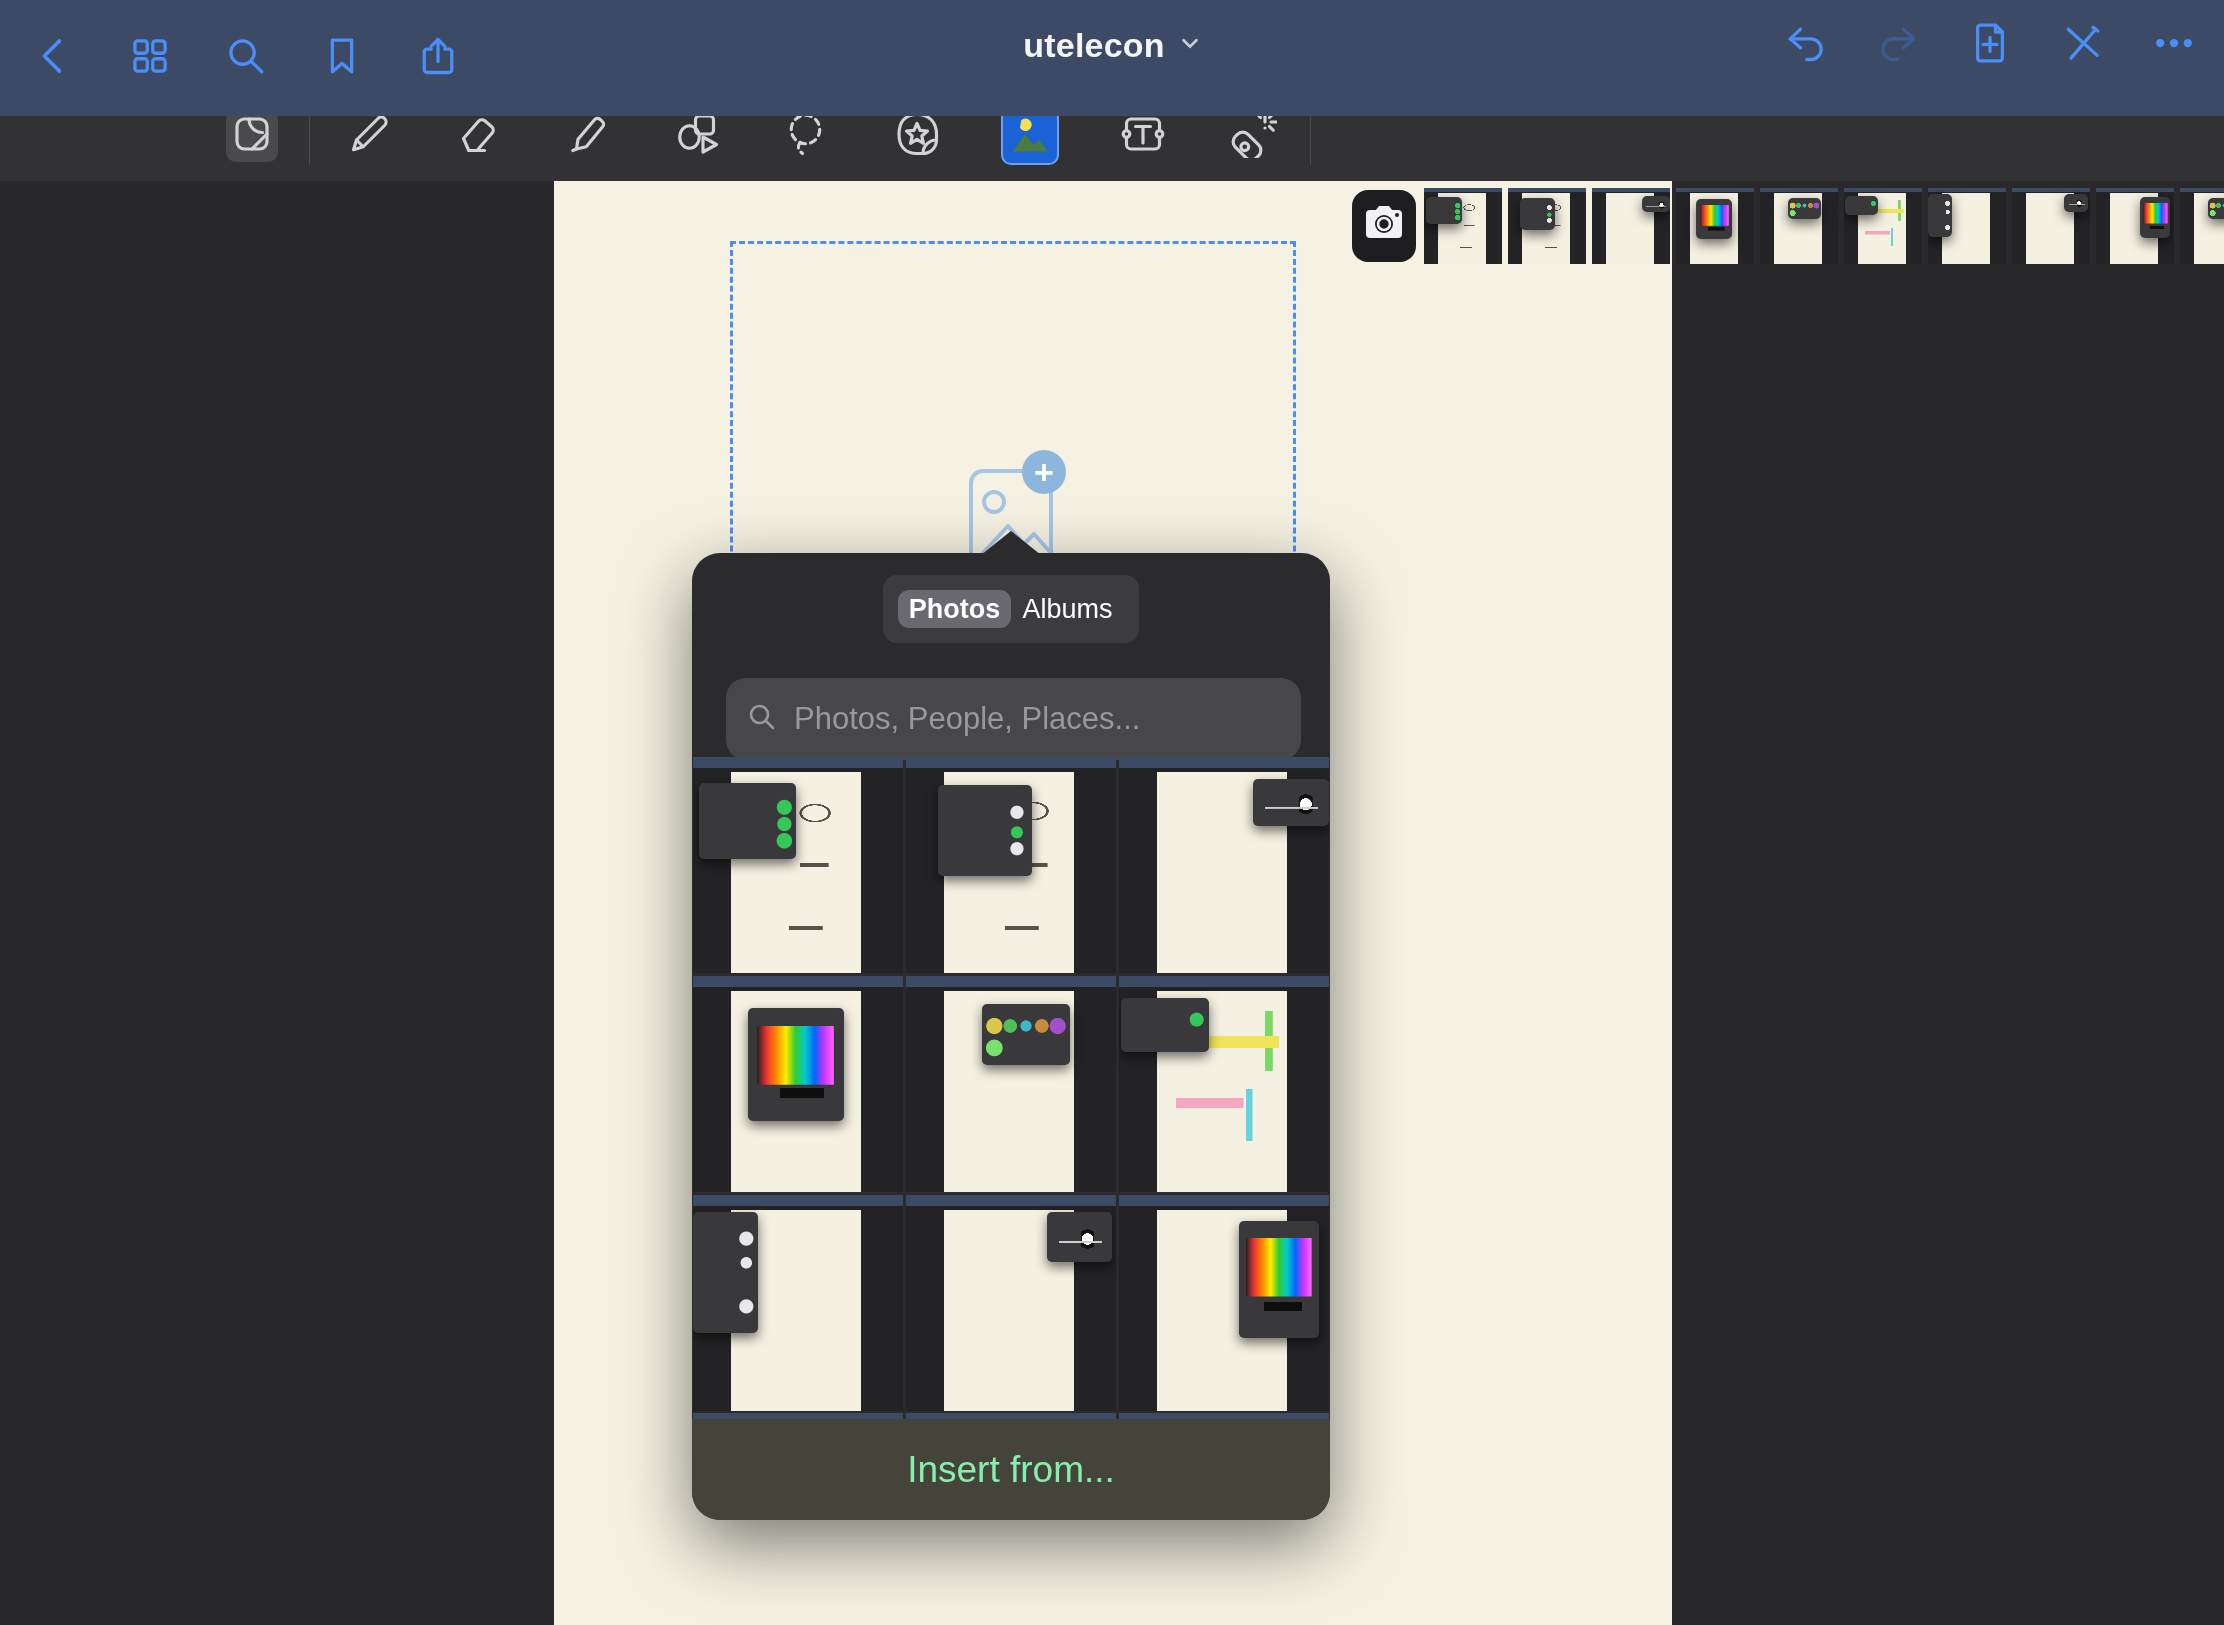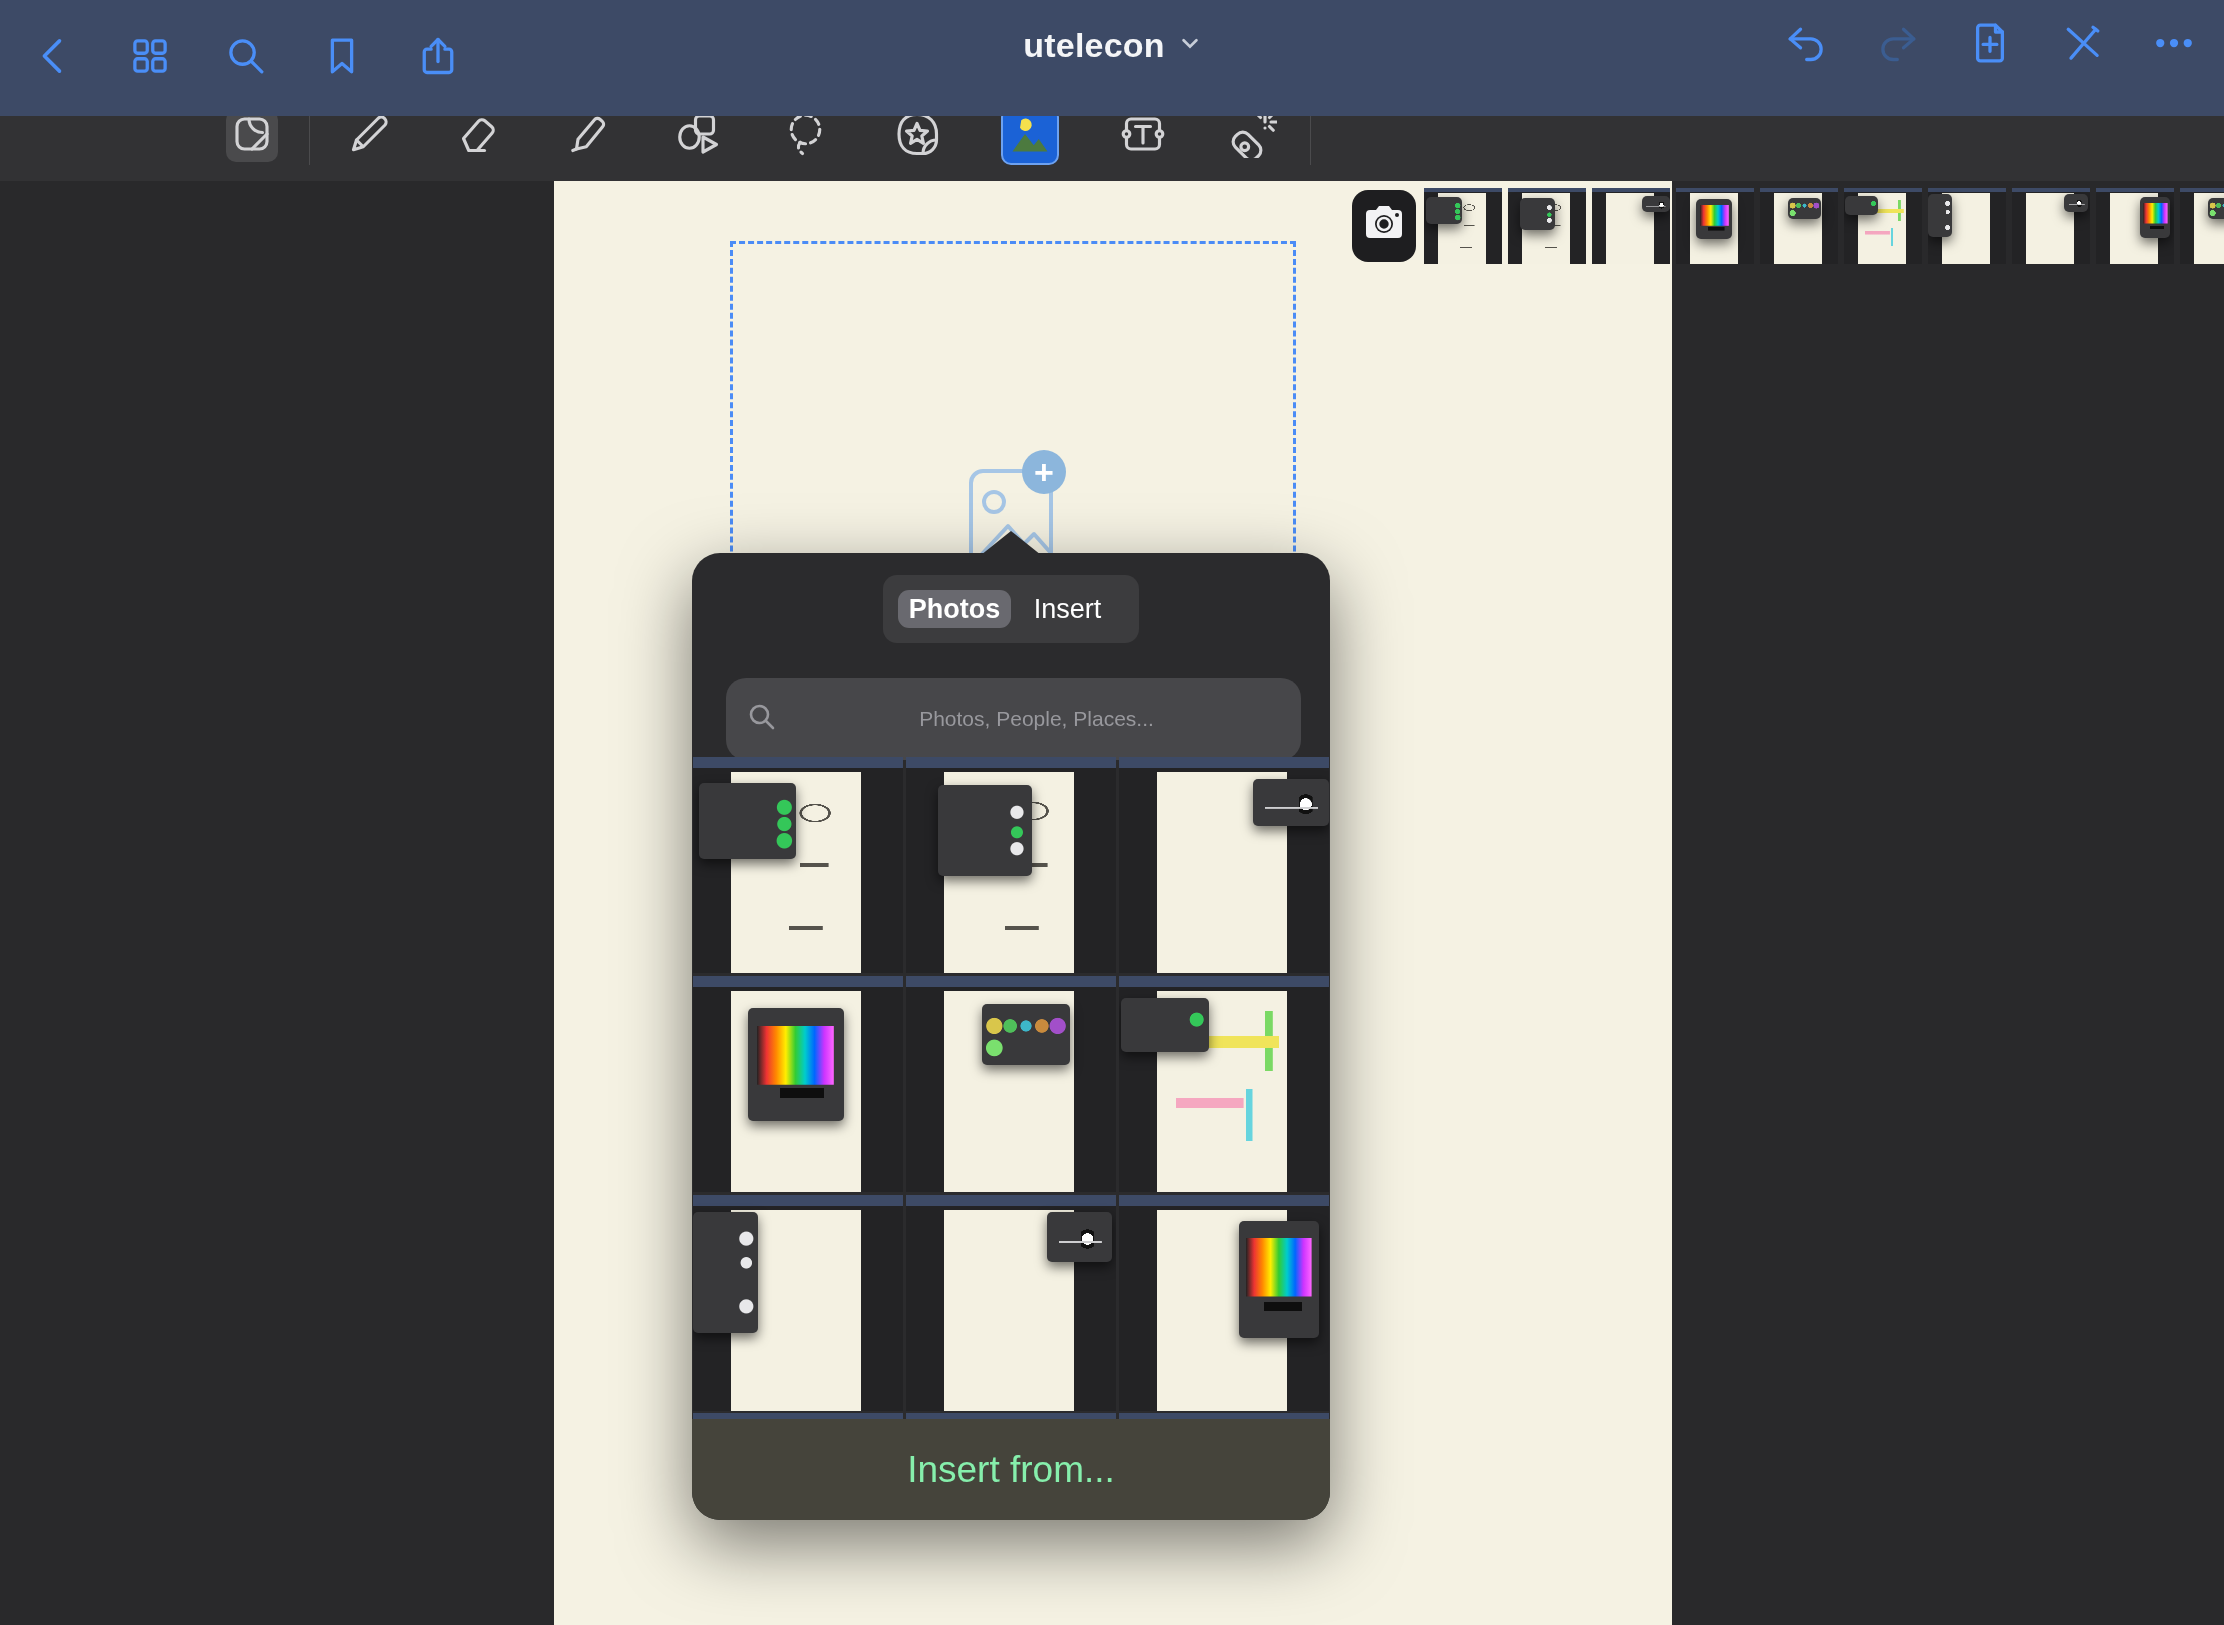--- a/index.html
+++ b/index.html
@@ -58,22 +58,22 @@
                  border-left:30px solid transparent;border-right:30px solid transparent;
                  border-bottom:24px solid #2b2b2d;}
   .segmented{position:absolute;left:50%;top:22px;transform:translateX(-50%);width:256px;height:68px;
              background:#3c3c3e;border-radius:14px;display:flex;padding:15px;box-sizing:border-box;}
   .segment{flex:1;display:flex;align-items:center;justify-content:center;color:#fff;font-size:27px;
            border-radius:11px;cursor:pointer;}
   .segment.selected{background:#69696f;font-weight:700;}
   .searchbar{position:absolute;left:34px;top:125px;width:575px;height:82px;background:#47474a;
              border-radius:20px;display:flex;align-items:center;padding:0 20px;box-sizing:border-box;gap:14px;}
   .searchbar svg{width:32px;height:32px;stroke:#98989d;stroke-width:2.6;fill:none;stroke-linecap:round;}
-  .searchbar input{background:transparent;border:none;outline:none;color:#e8e8ea;font-size:21px;
-                   width:100%;font-family:inherit;text-align:center;}
+  .searchbar input{background:transparent;border:none;outline:none;color:#e8e8ea;font-size:31px;
+                   width:100%;font-family:inherit;}
   .searchbar input::placeholder{color:#98989d;}
   .photo-grid{position:absolute;left:1px;top:204px;width:636px;height:654px;display:grid;
               grid-template-columns:repeat(3,1fr);grid-auto-rows:216px;gap:3px;}
   .photo-cell{cursor:pointer;}
   .sliver-row{position:absolute;left:1px;top:860px;width:636px;height:6px;display:grid;
               grid-template-columns:repeat(3,1fr);gap:3px;}
   .sliver{background:#3d4a66;}
   .insert-bar{position:absolute;left:0;top:866px;width:638px;height:101px;background:#45443b;
               border-radius:0 0 28px 28px;display:flex;align-items:center;justify-content:center;
               cursor:pointer;}
@@ -394,21 +394,21 @@
     </div>
 
     <div class="popover">
       <div class="popover-arrow"></div>
 
       <div class="segmented">
         <div class="segment selected">
           <span>Photos</span>
         </div>
         <div class="segment">
-          <span>Insert</span>
+          <span>Albums</span>
         </div>
       </div>
 
       <div class="searchbar">
         <span>
           <svg viewBox="0 0 32 32">
               <circle cx="13.5" cy="13.5" r="8.5"></circle>
               <path d="M20 20 L27 27"></path>
             </svg>
         </span>

